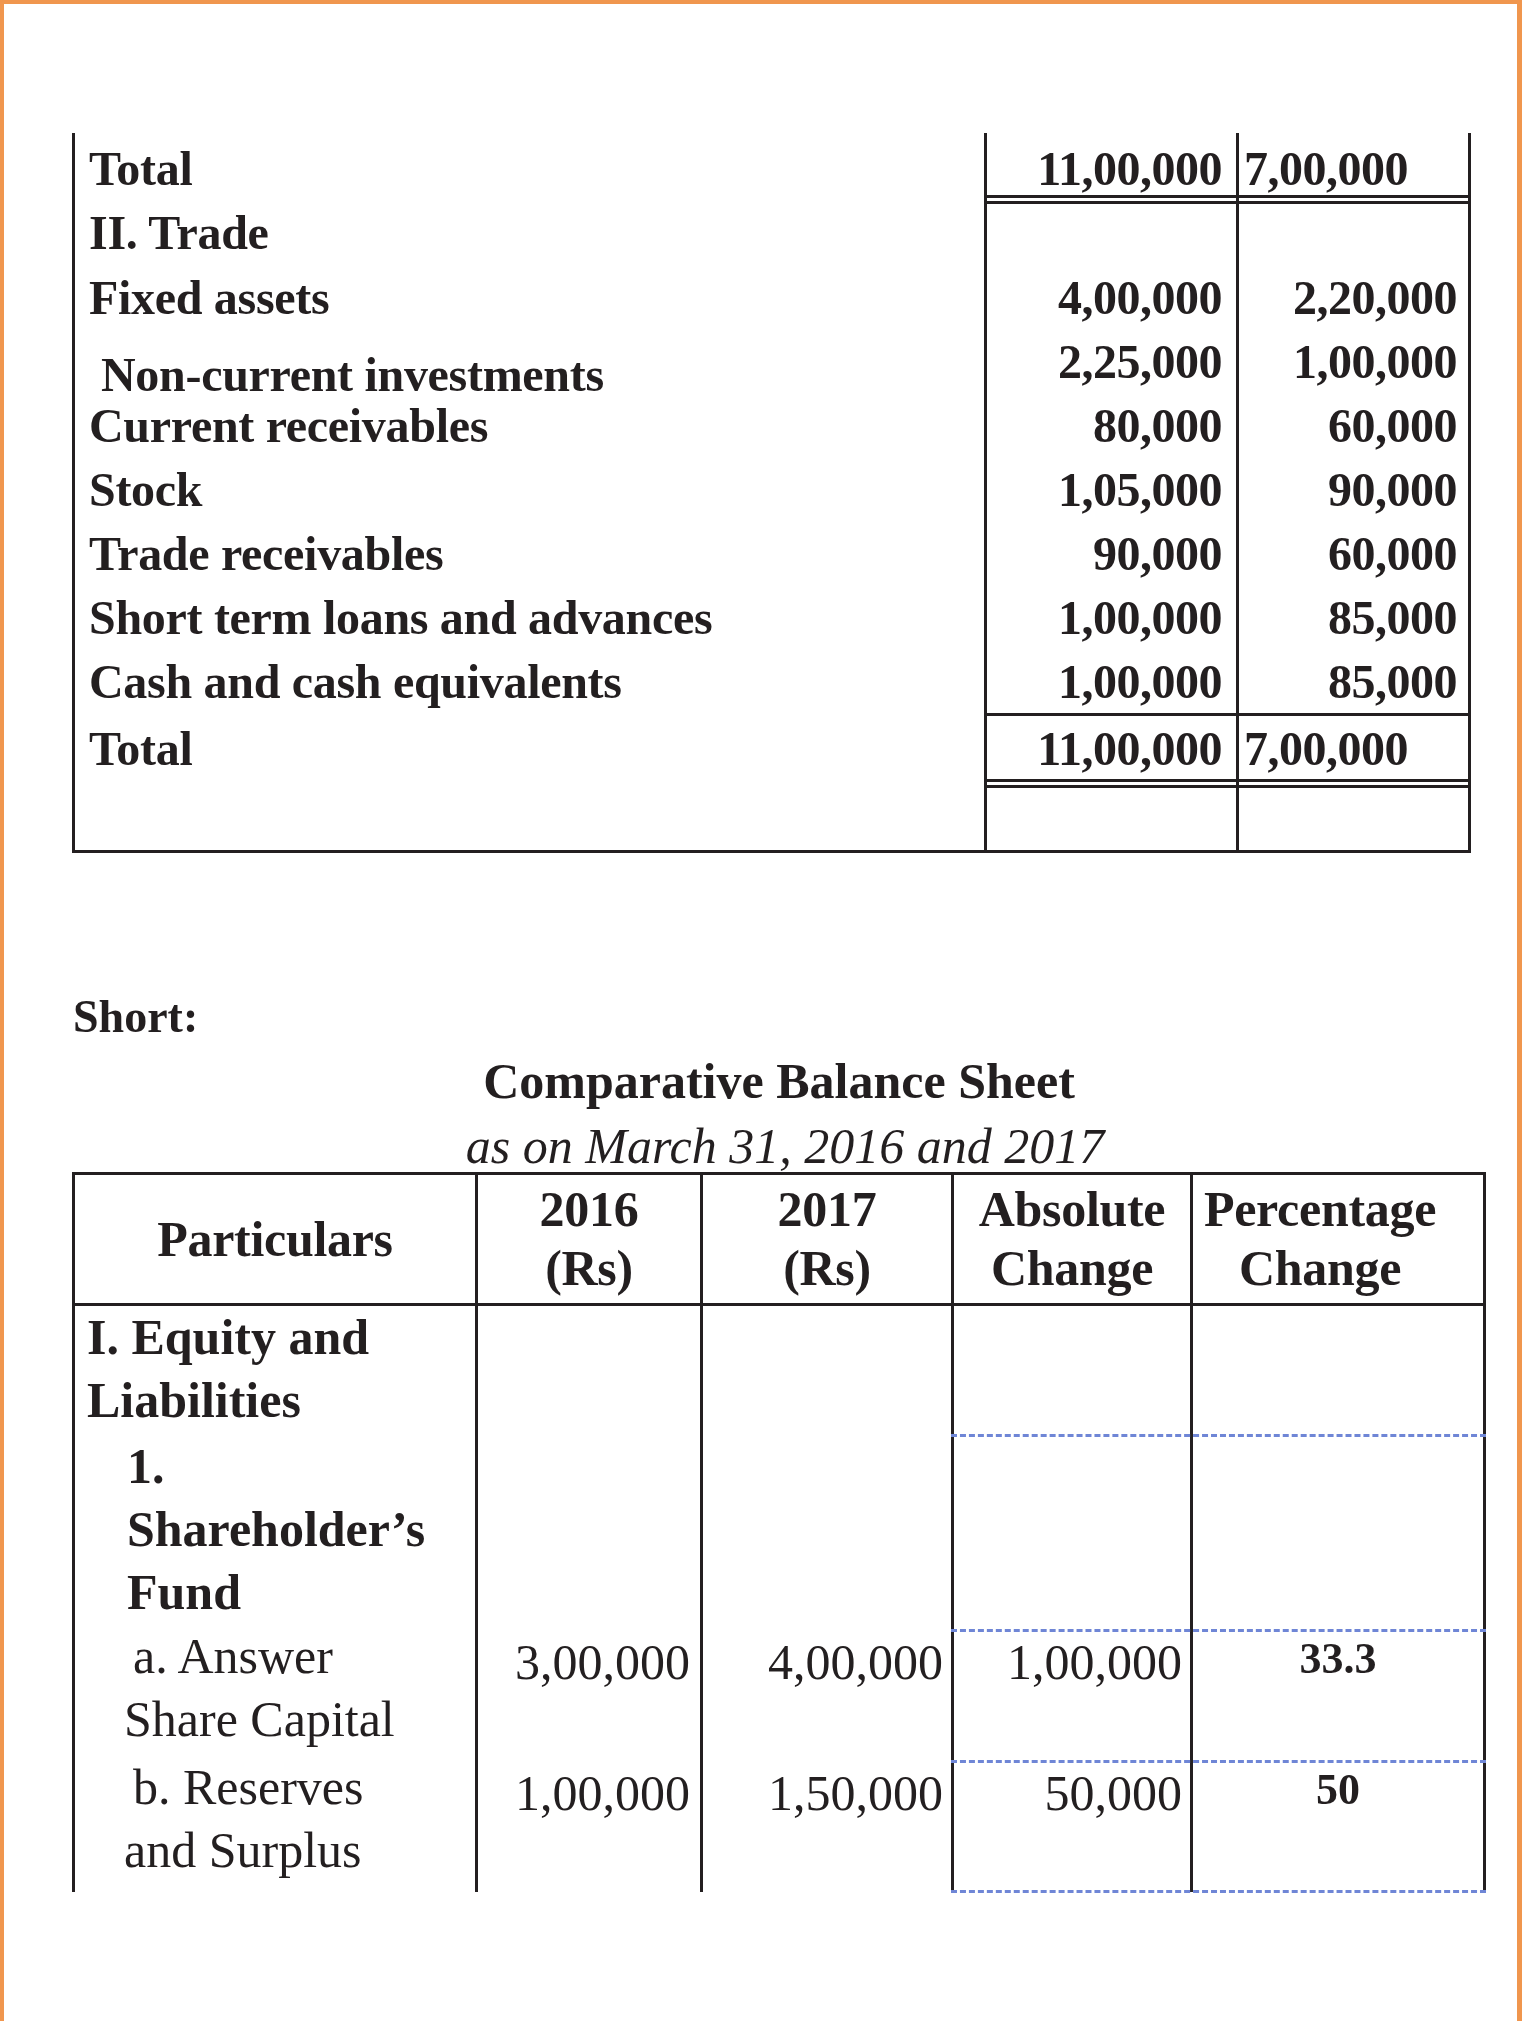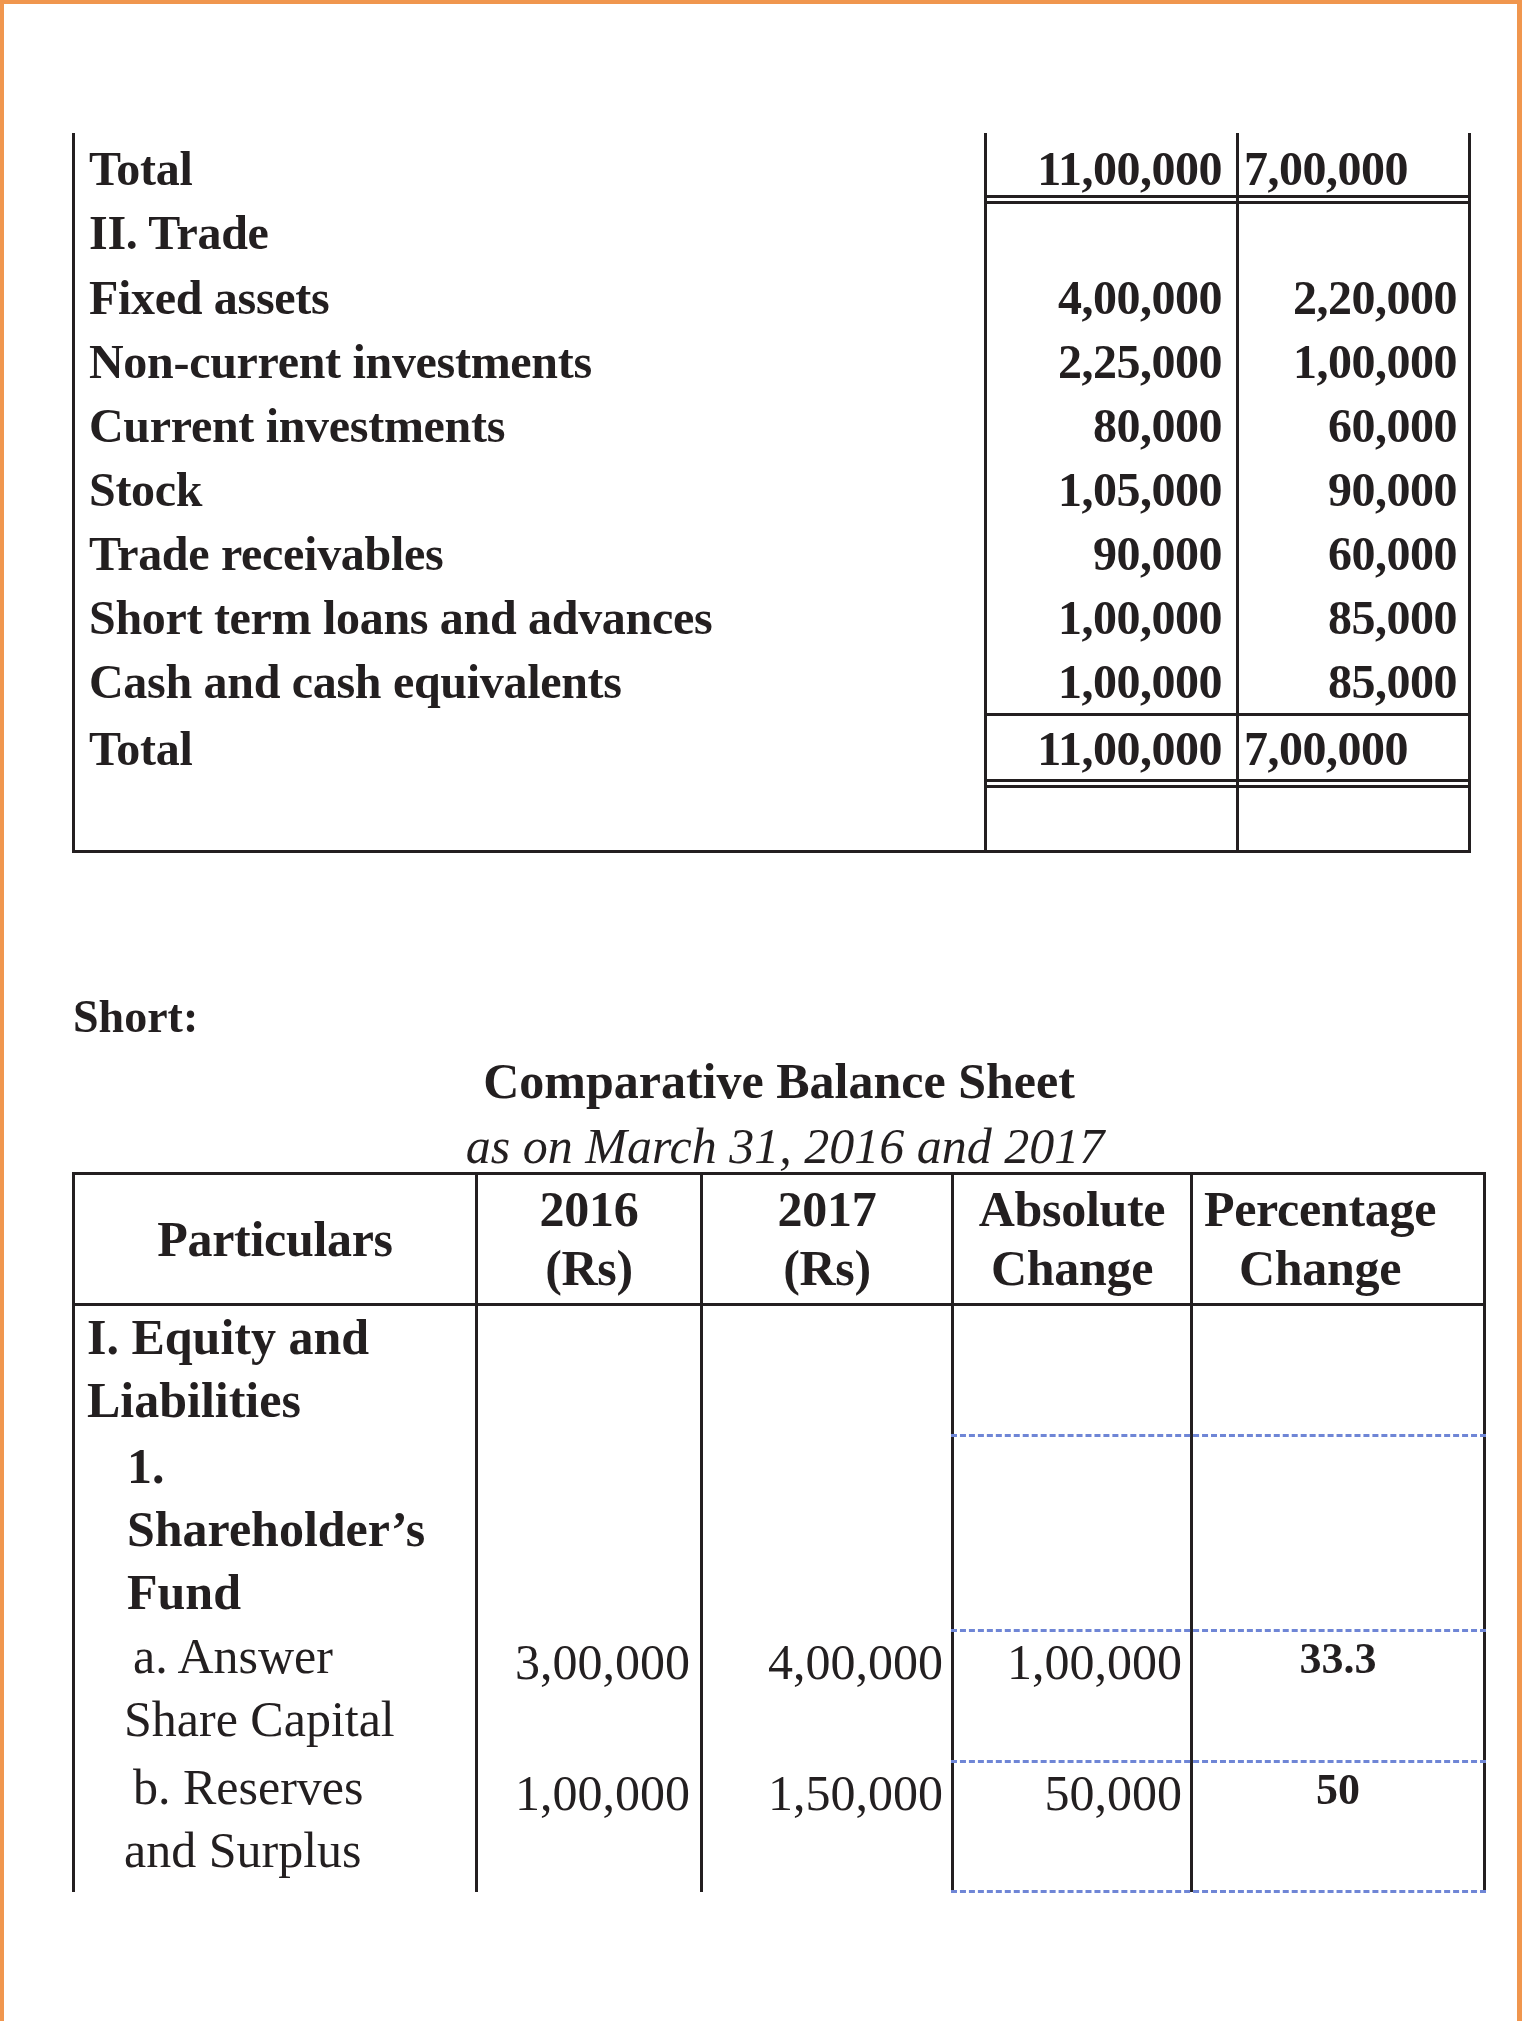--- a/index.html
+++ b/index.html
@@ -83,22 +83,22 @@
   <div class="hline" style="left:912px; width:487px; top:62px;"></div>
   <div class="hline" style="left:912px; width:487px; top:68px;"></div>
   <div class="hline" style="left:912px; width:487px; top:580px;"></div>
   <div class="hline" style="left:912px; width:487px; top:646px;"></div>
   <div class="hline" style="left:912px; width:487px; top:652px;"></div>
   <div class="hline" style="left:0; width:1399px; top:717px;"></div>
 
   <div class="label" style="top:12px;">Total</div>
   <div class="label" style="top:76px;">II. Trade</div>
   <div class="label" style="top:141px;">Fixed assets</div>
-  <div class="label" style="top:205px;">Non-current investments</div>
-  <div class="label" style="top:269px;">Current investments</div>
+  <div class="label" style="top:218px;margin-left:12px;">Non-current investments</div>
+  <div class="label" style="top:269px;">Current receivables</div>
   <div class="label" style="top:333px;">Stock</div>
   <div class="label" style="top:397px;">Trade receivables</div>
   <div class="label" style="top:461px;text-align:center;">Short term loans and advances</div>
   <div class="label" style="top:525px;">Cash and cash equivalents</div>
   <div class="label" style="top:592px;">Total</div>
 
   <div class="num" style="left:920px; width:230px; top:12px;">11,00,000</div>
   <div class="num" style="left:920px; width:230px; top:141px;">4,00,000</div>
   <div class="num" style="left:920px; width:230px; top:205px;">2,25,000</div>
   <div class="num" style="left:920px; width:230px; top:269px;">80,000</div>

